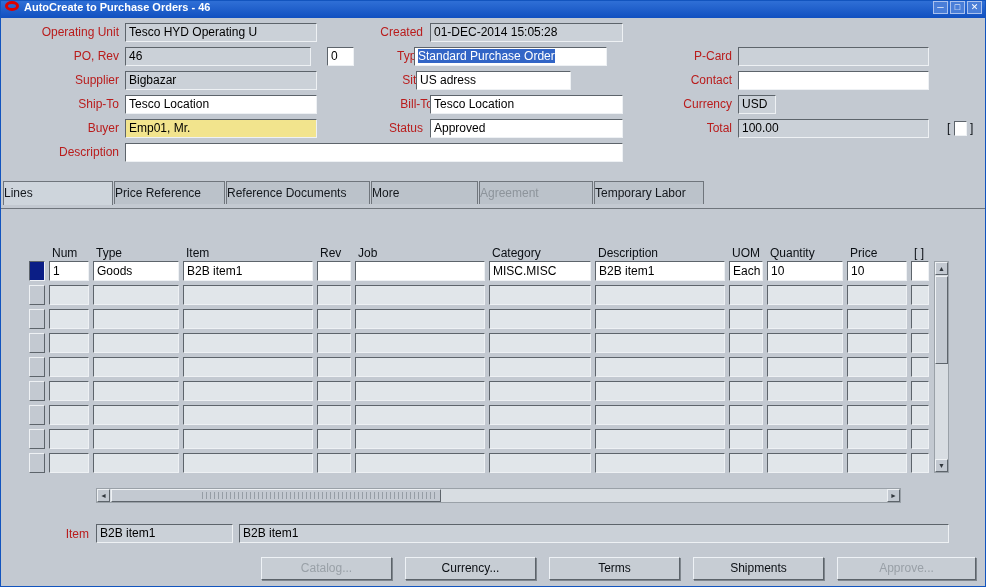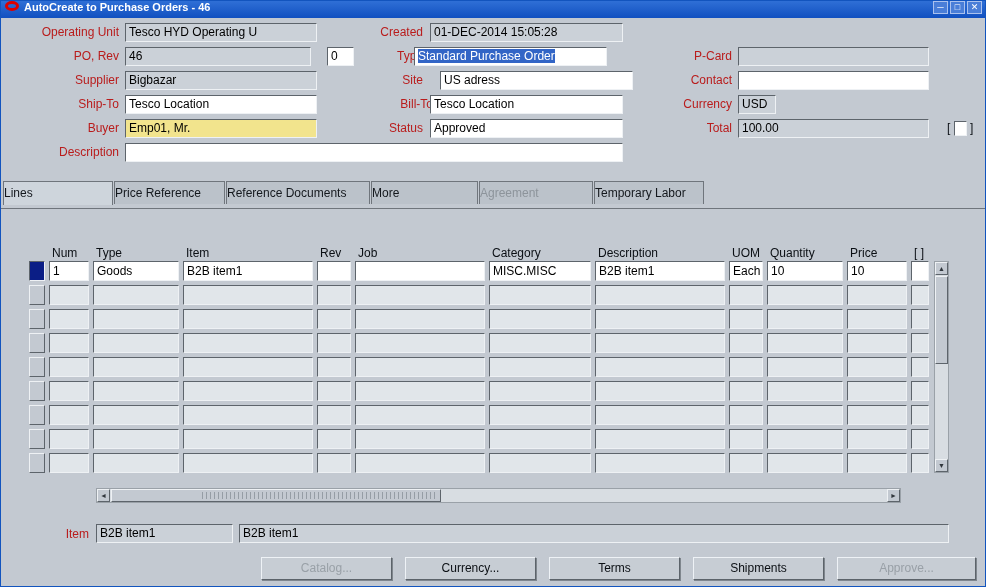--- a/index.html
+++ b/index.html
@@ -104,21 +104,21 @@
   <div class="fld" style="left:124px;top:142px;width:498px"></div>
 
   <div class="lbl" style="left:330px;top:22px;width:92px">Created</div>
   <div class="lbl" style="left:330px;top:46px;width:92px">Type</div>
   <div class="lbl" style="left:330px;top:70px;width:92px">Site</div>
   <div class="lbl" style="left:340px;top:94px;width:92px">Bill-To</div>
   <div class="lbl" style="left:330px;top:118px;width:92px">Status</div>
 
   <div class="fld ro" style="left:429px;top:22px;width:193px">01-DEC-2014 15:05:28</div>
   <div class="fld" style="left:413px;top:46px;width:193px"><span class="sel-text">Standard Purchase Order</span></div>
-  <div class="fld" style="left:439px;top:70px;width:193px">US adress</div>
+  <div class="fld" style="left:415px;top:70px;width:155px">US adress</div>
   <div class="fld" style="left:429px;top:94px;width:193px">Tesco Location</div>
   <div class="fld" style="left:429px;top:118px;width:193px">Approved</div>
 
   <div class="lbl" style="left:640px;top:46px;width:91px">P-Card</div>
   <div class="lbl" style="left:640px;top:70px;width:91px">Contact</div>
   <div class="lbl" style="left:640px;top:94px;width:91px">Currency</div>
   <div class="lbl" style="left:640px;top:118px;width:91px">Total</div>
 
   <div class="fld ro" style="left:737px;top:46px;width:191px"></div>
   <div class="fld" style="left:737px;top:70px;width:191px"></div>

